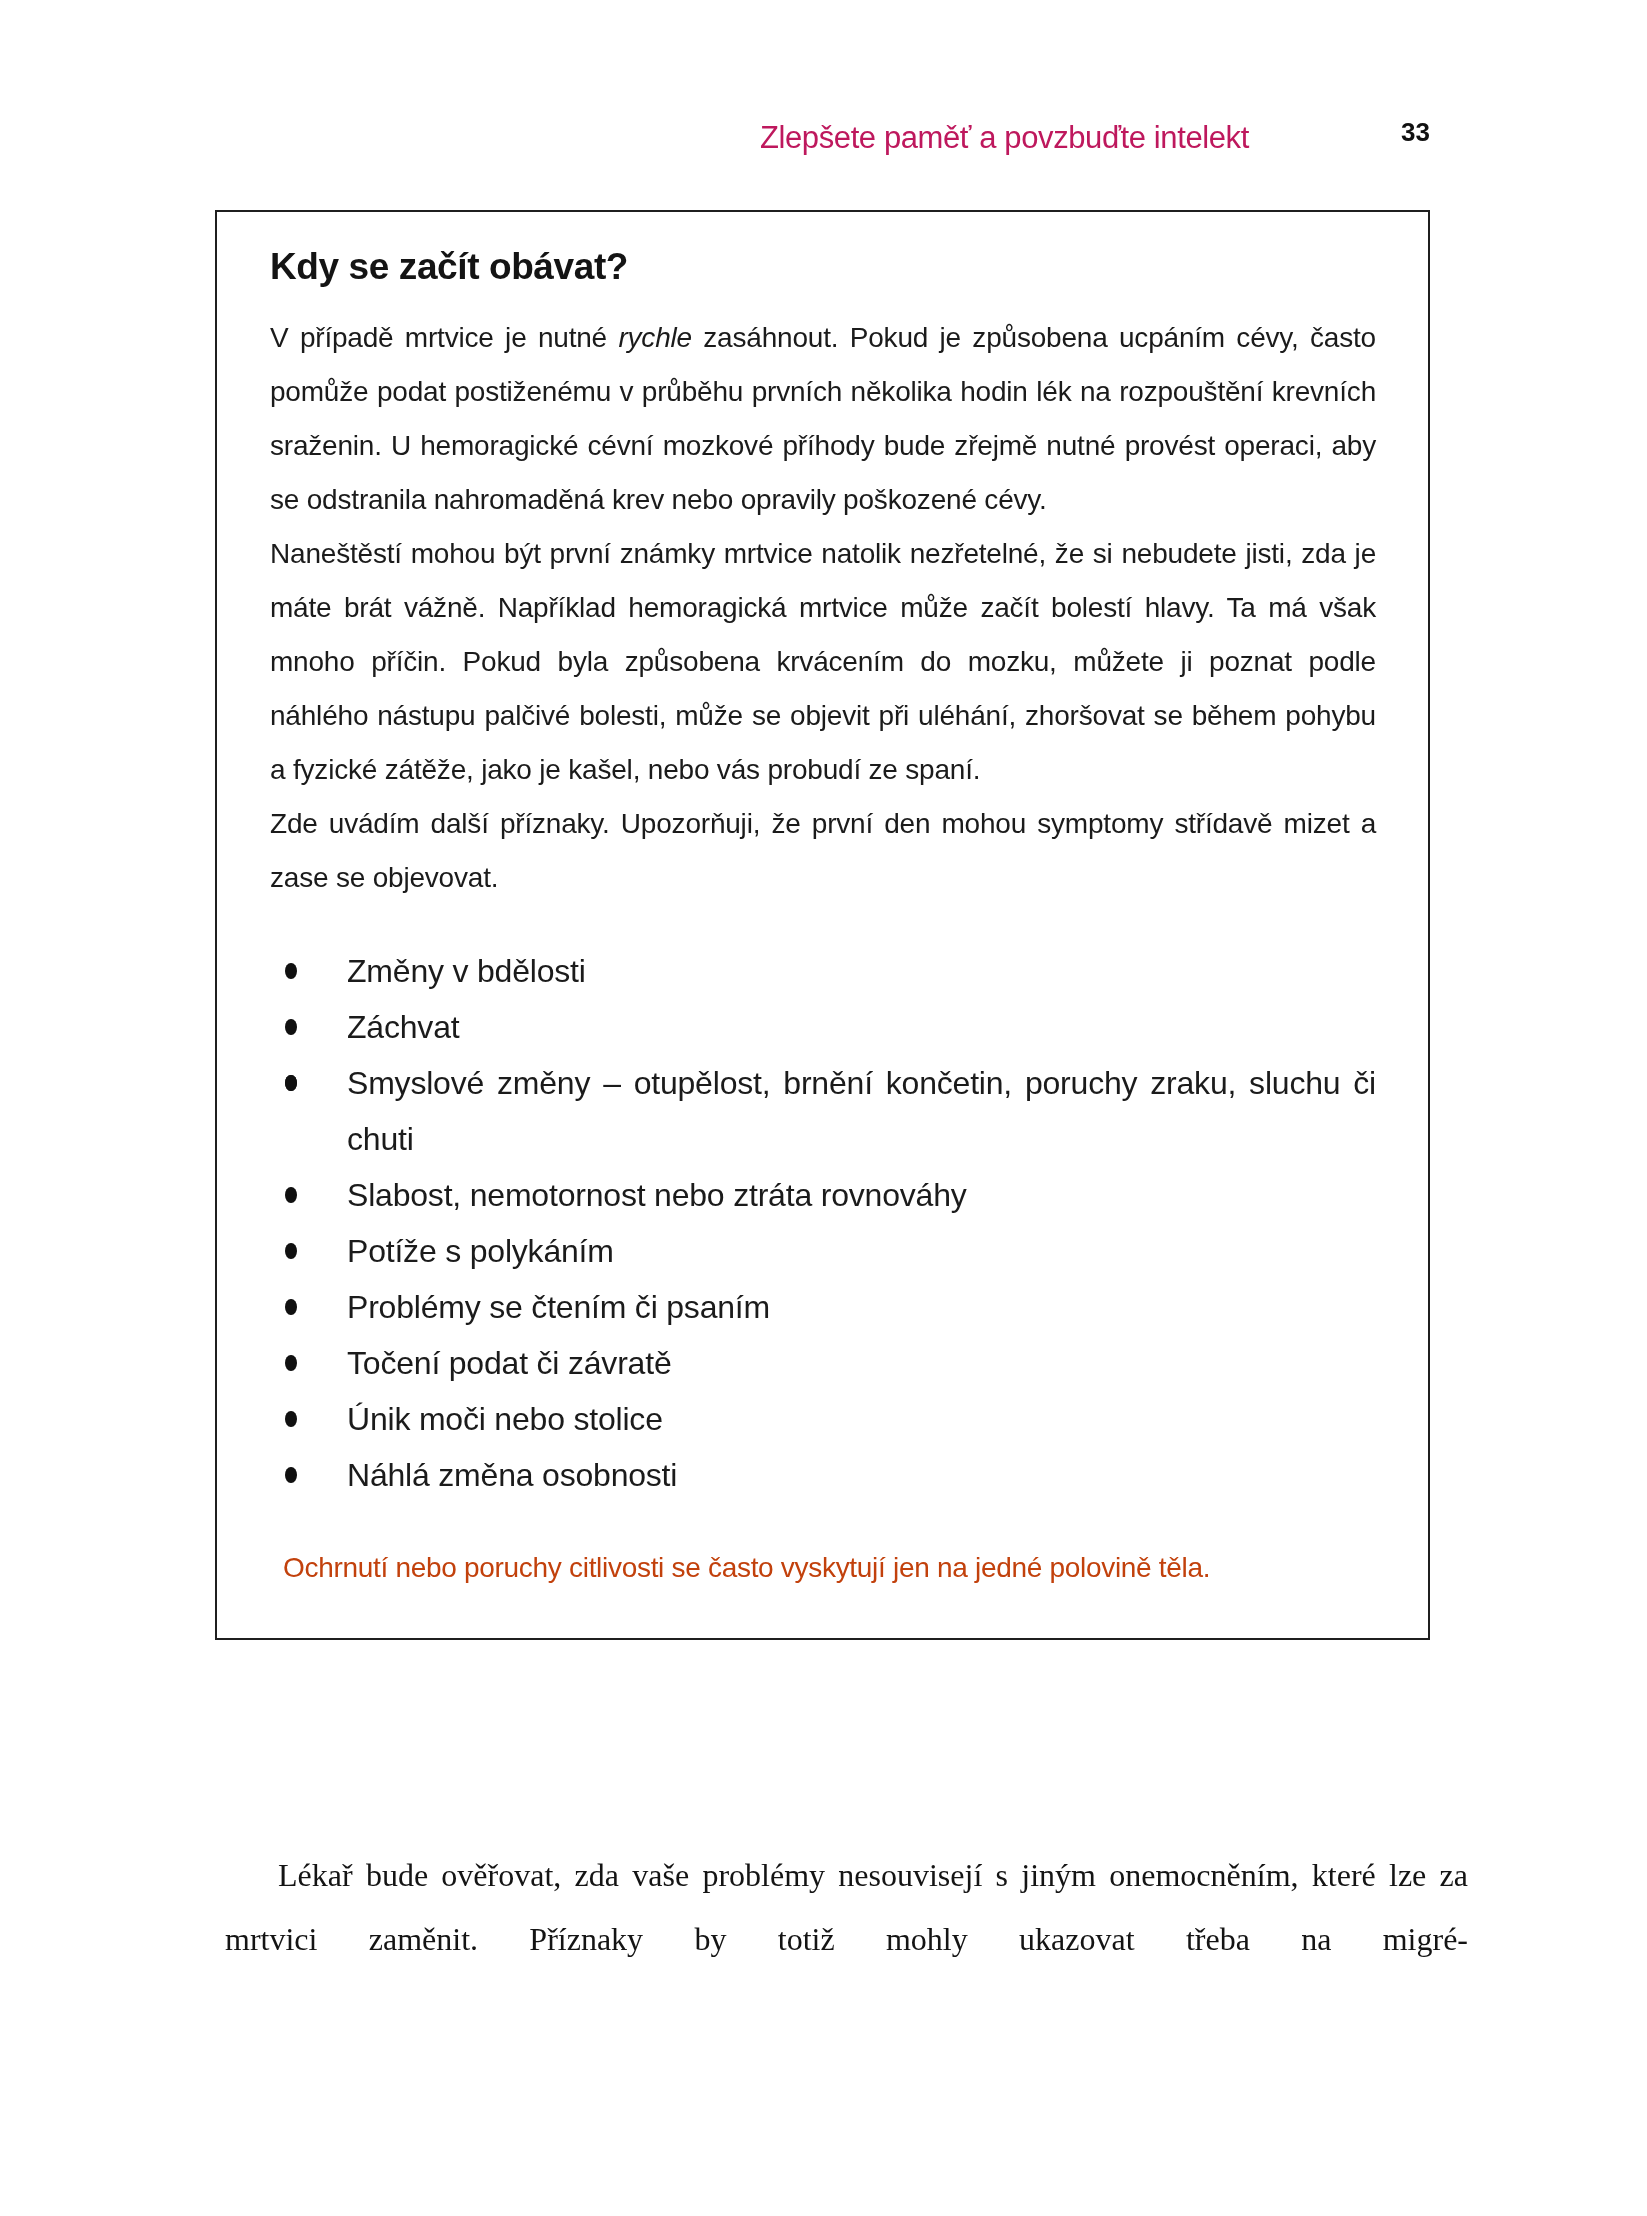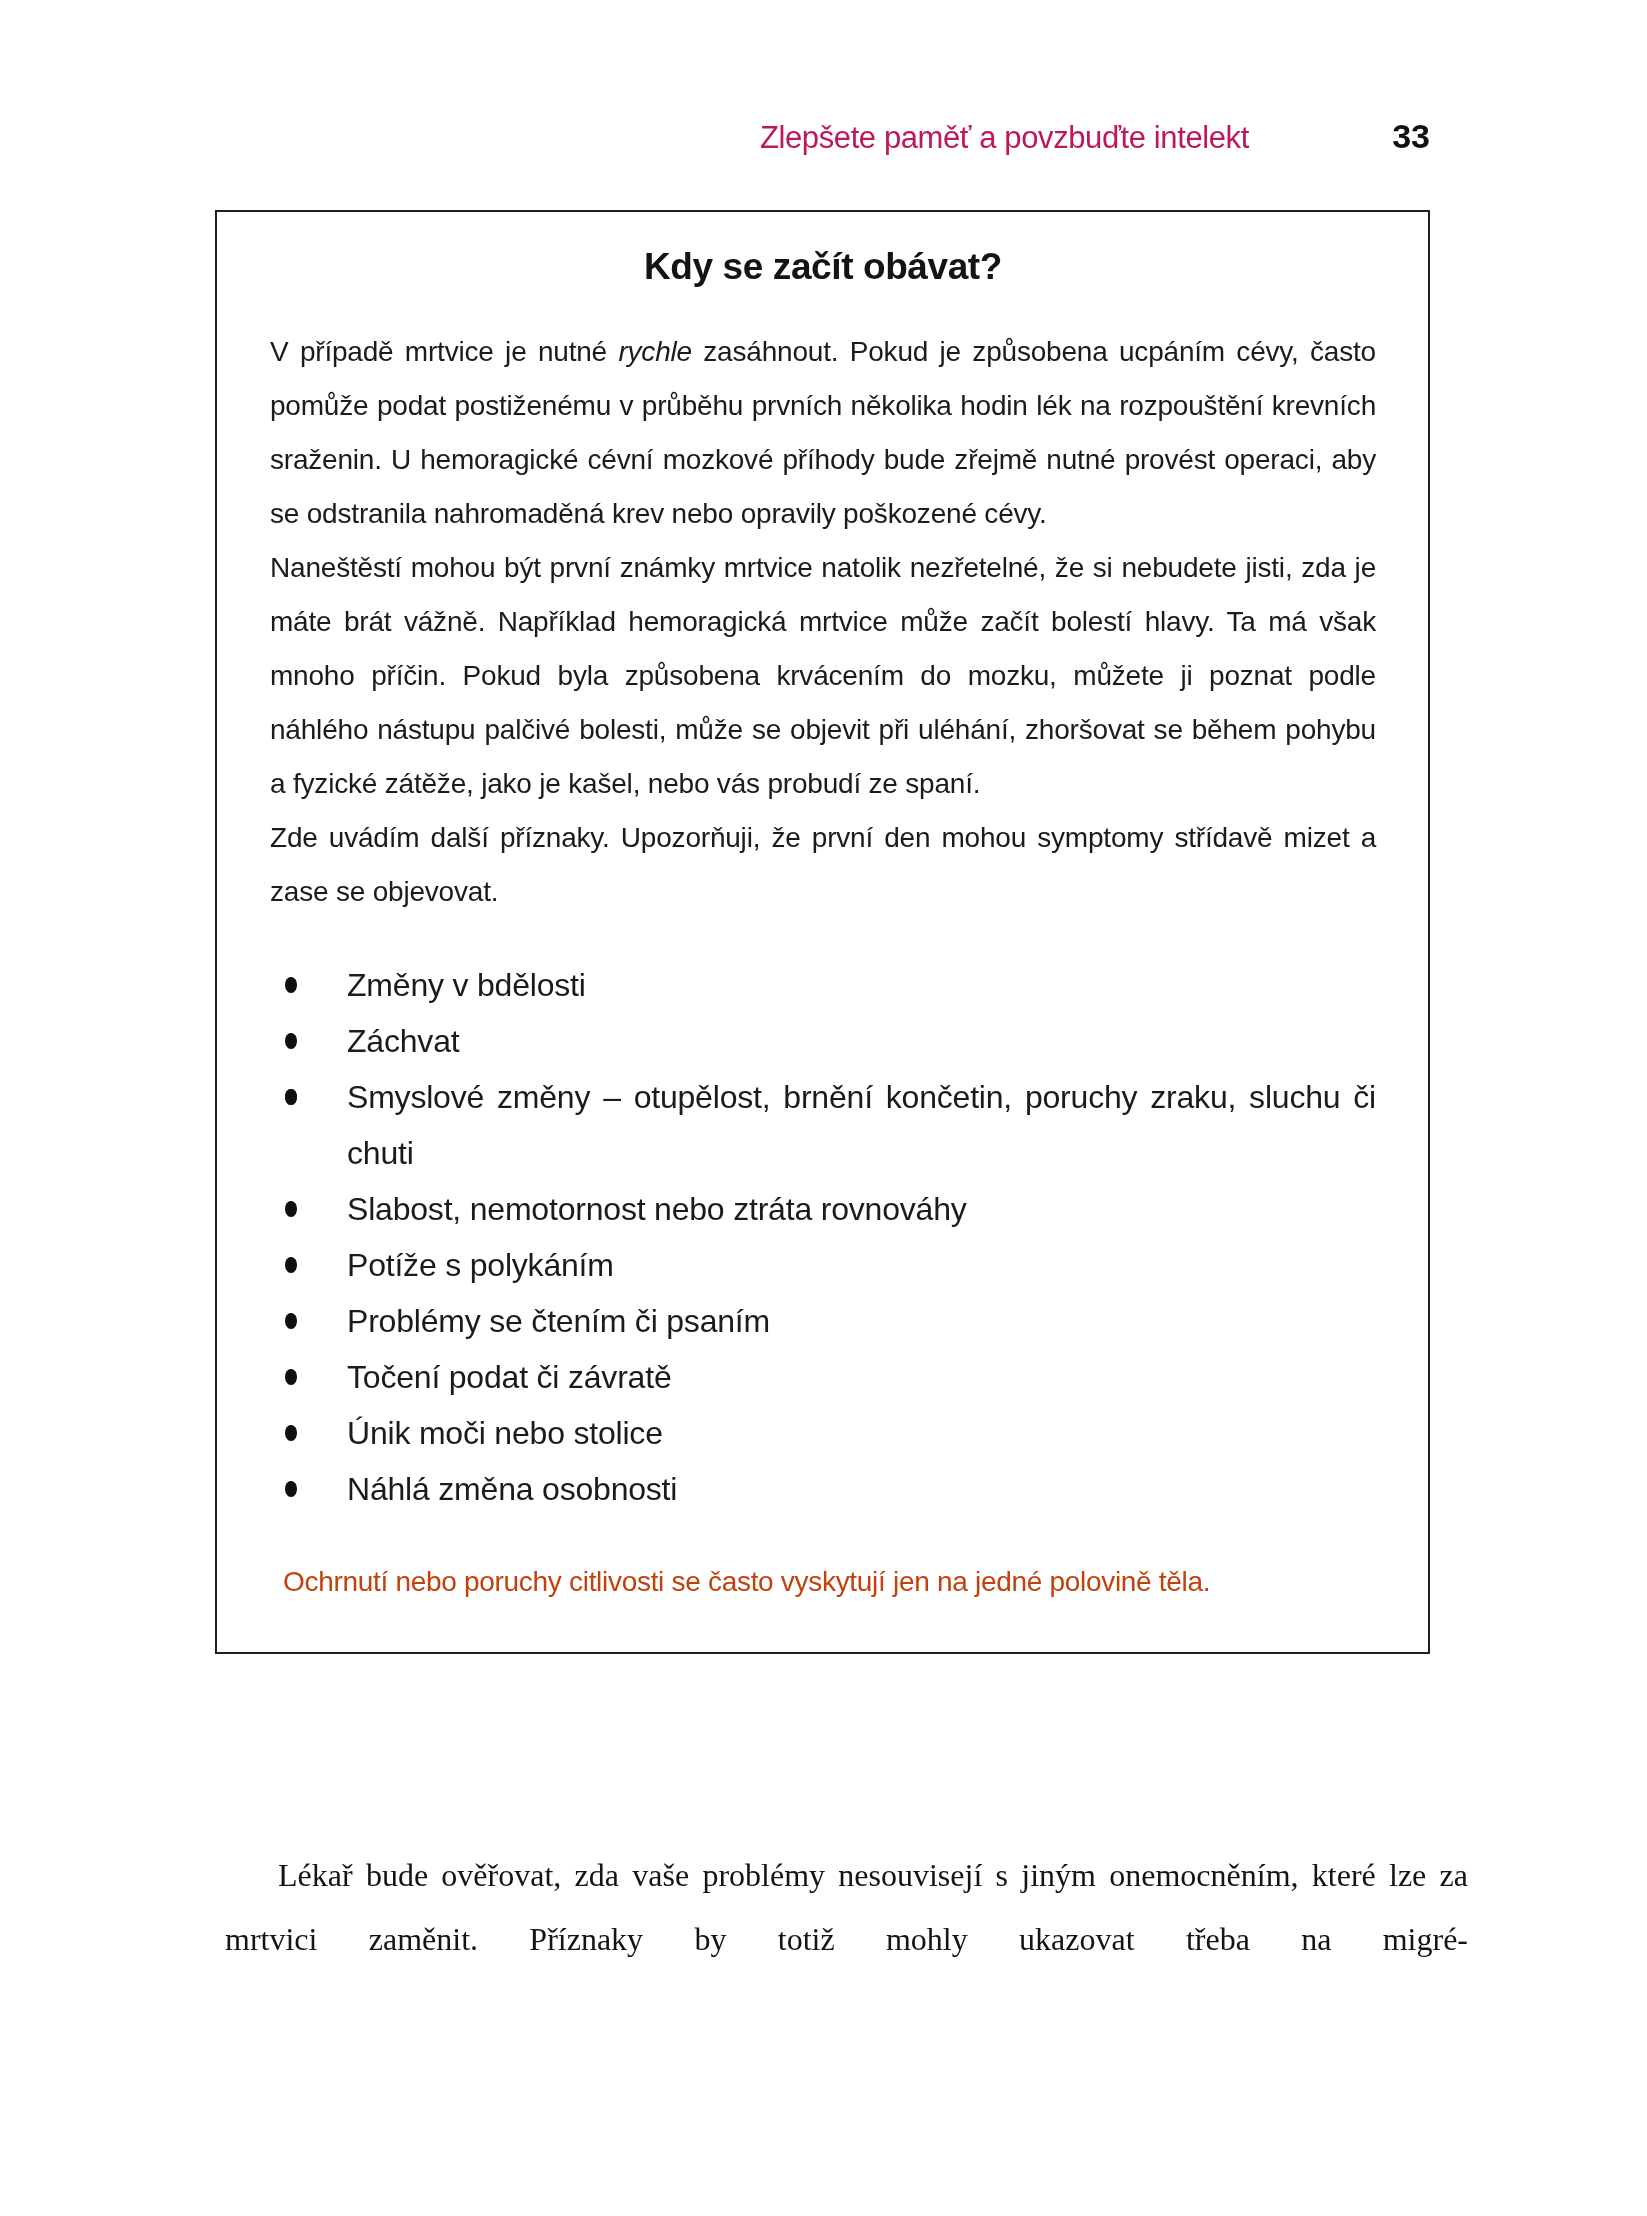--- a/index.html
+++ b/index.html
@@ -32,44 +32,43 @@
     font-size: 31px;
     letter-spacing: -0.4px;
     color: #be185d;
     white-space: nowrap;
   }
   .running-head .head-pagenum {
     position: absolute;
     right: 0;
     top: 1.7px;
     font-family: "Liberation Sans", sans-serif;
-    font-size: 34px;
+    font-size: 26px;
     font-weight: bold;
     color: #111111;
   }
 
   
   .callout {
     position: absolute;
     left: 215px;
     top: 210px;
     width: 1215px;
     box-sizing: border-box;
     border: 2.5px solid #1f1f1f;
     background: #ffffff;
     padding: 33px 52px 43px 53px;
     font-family: "Liberation Sans", sans-serif;
   }
   .callout-title {
-    text-align: center;
     font-size: 37px;
     font-weight: bold;
     letter-spacing: -0.4px;
     line-height: 43px;
-    margin: 0 0 37px 0;
+    margin: 0 0 23px 0;
     color: #141414;
   }
   .callout-para {
     margin: 0;
     font-size: 28px;
     line-height: 54px;
     letter-spacing: -0.2px;
     text-align: justify;
     color: #1b1b1b;
   }

